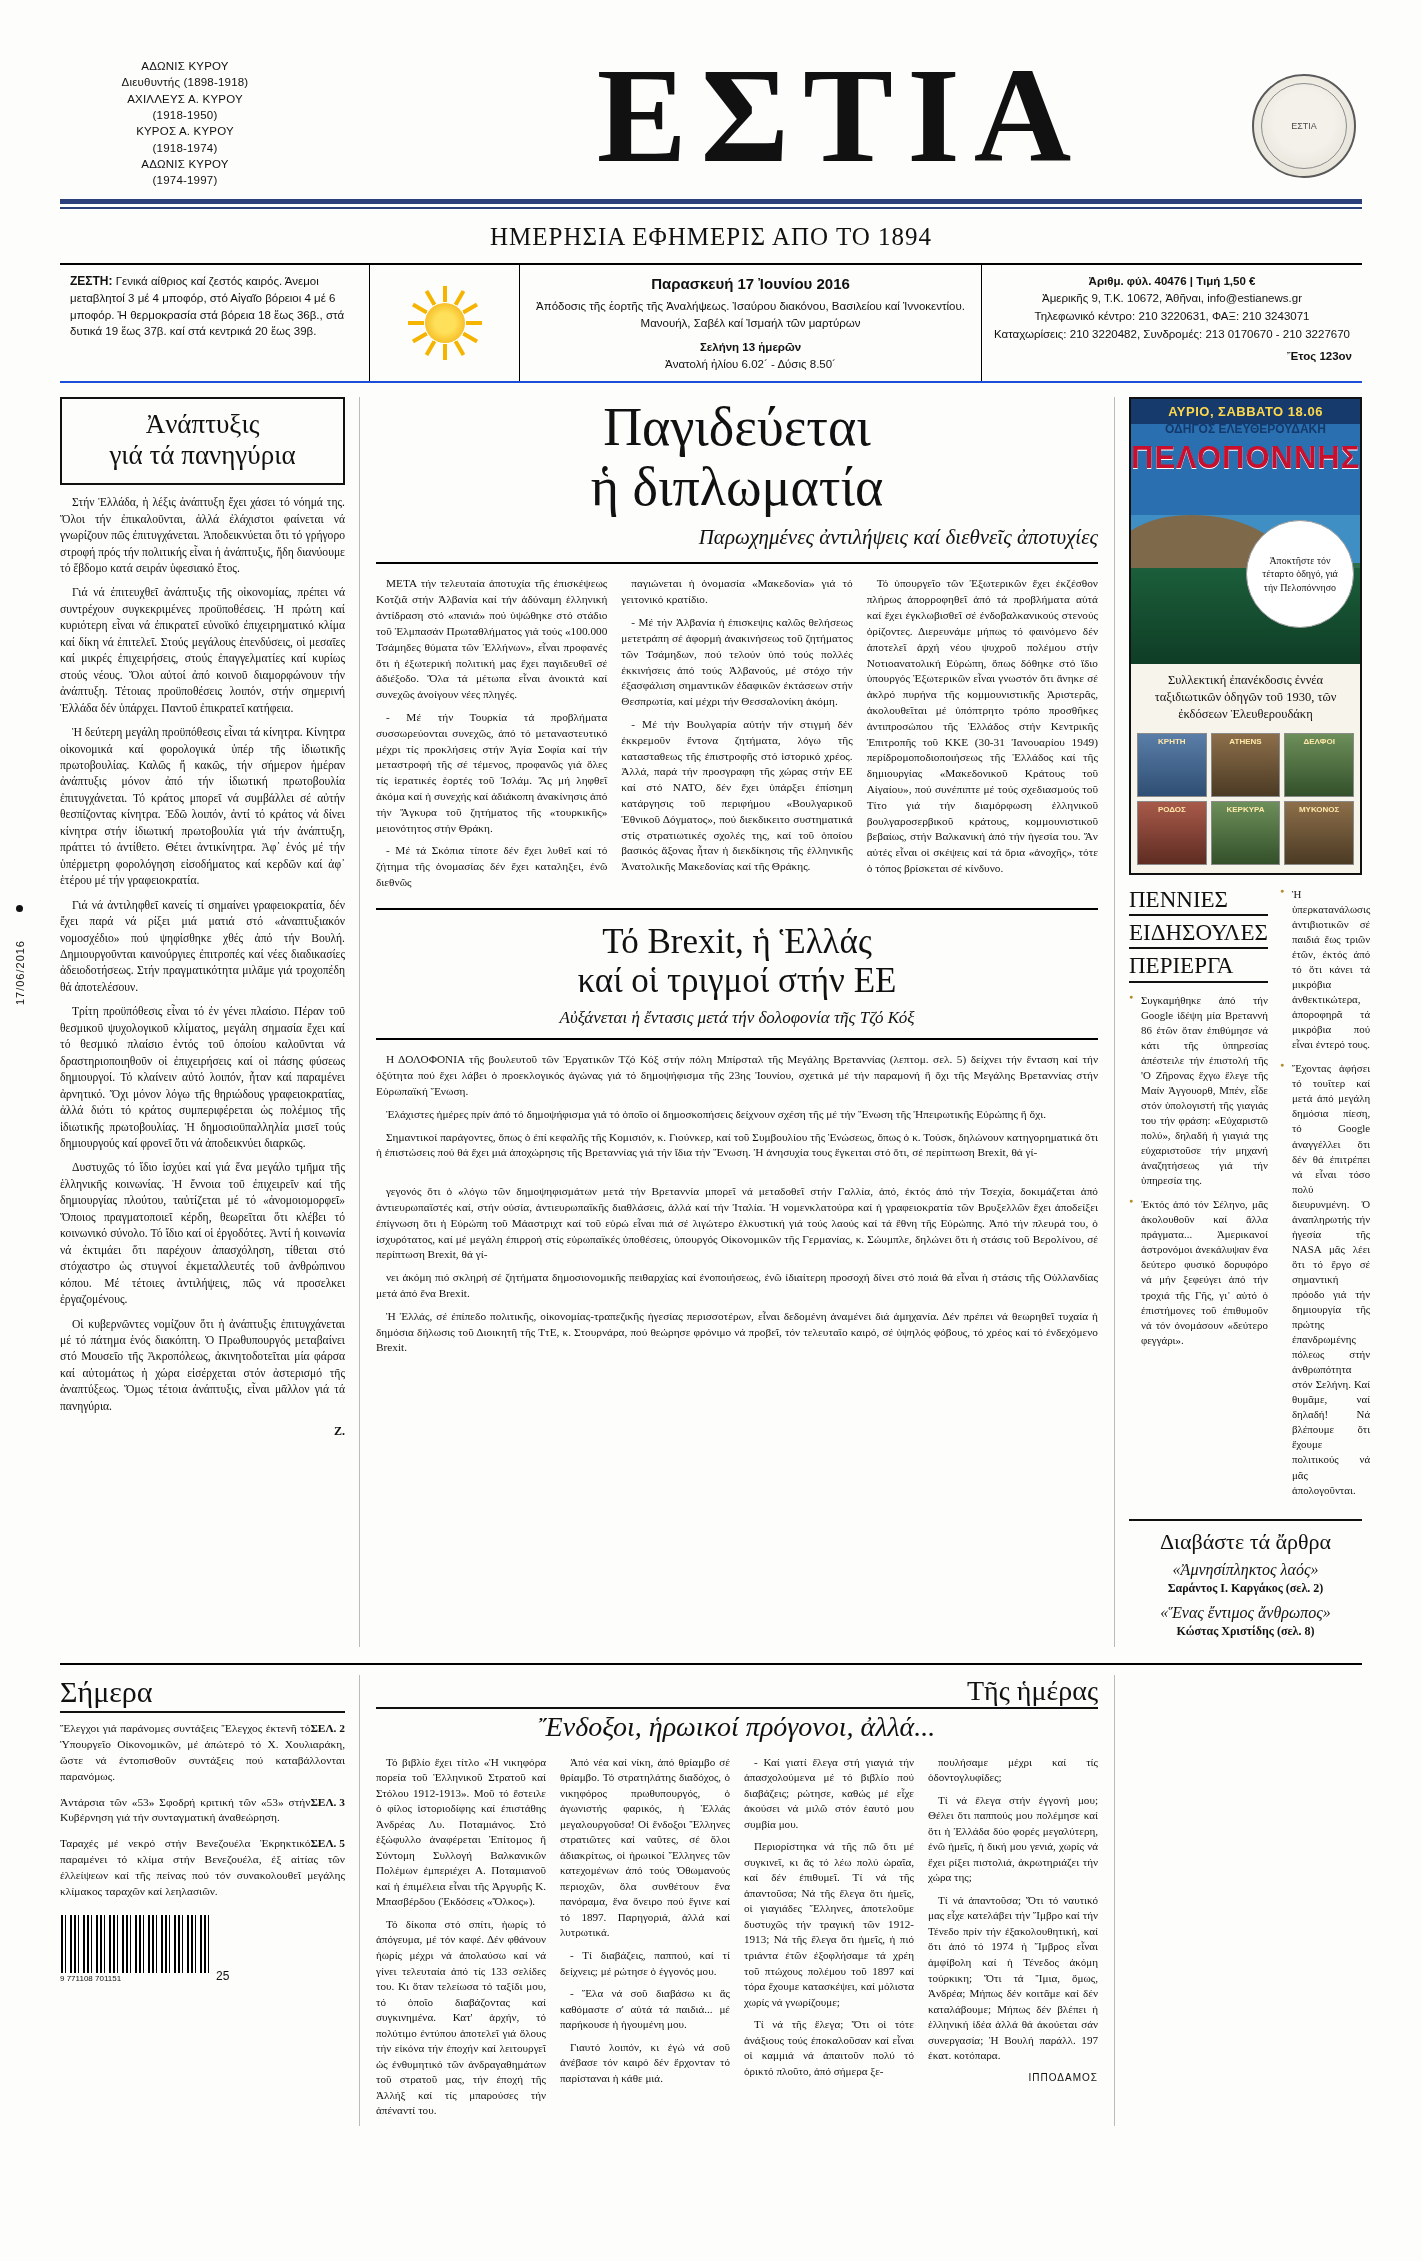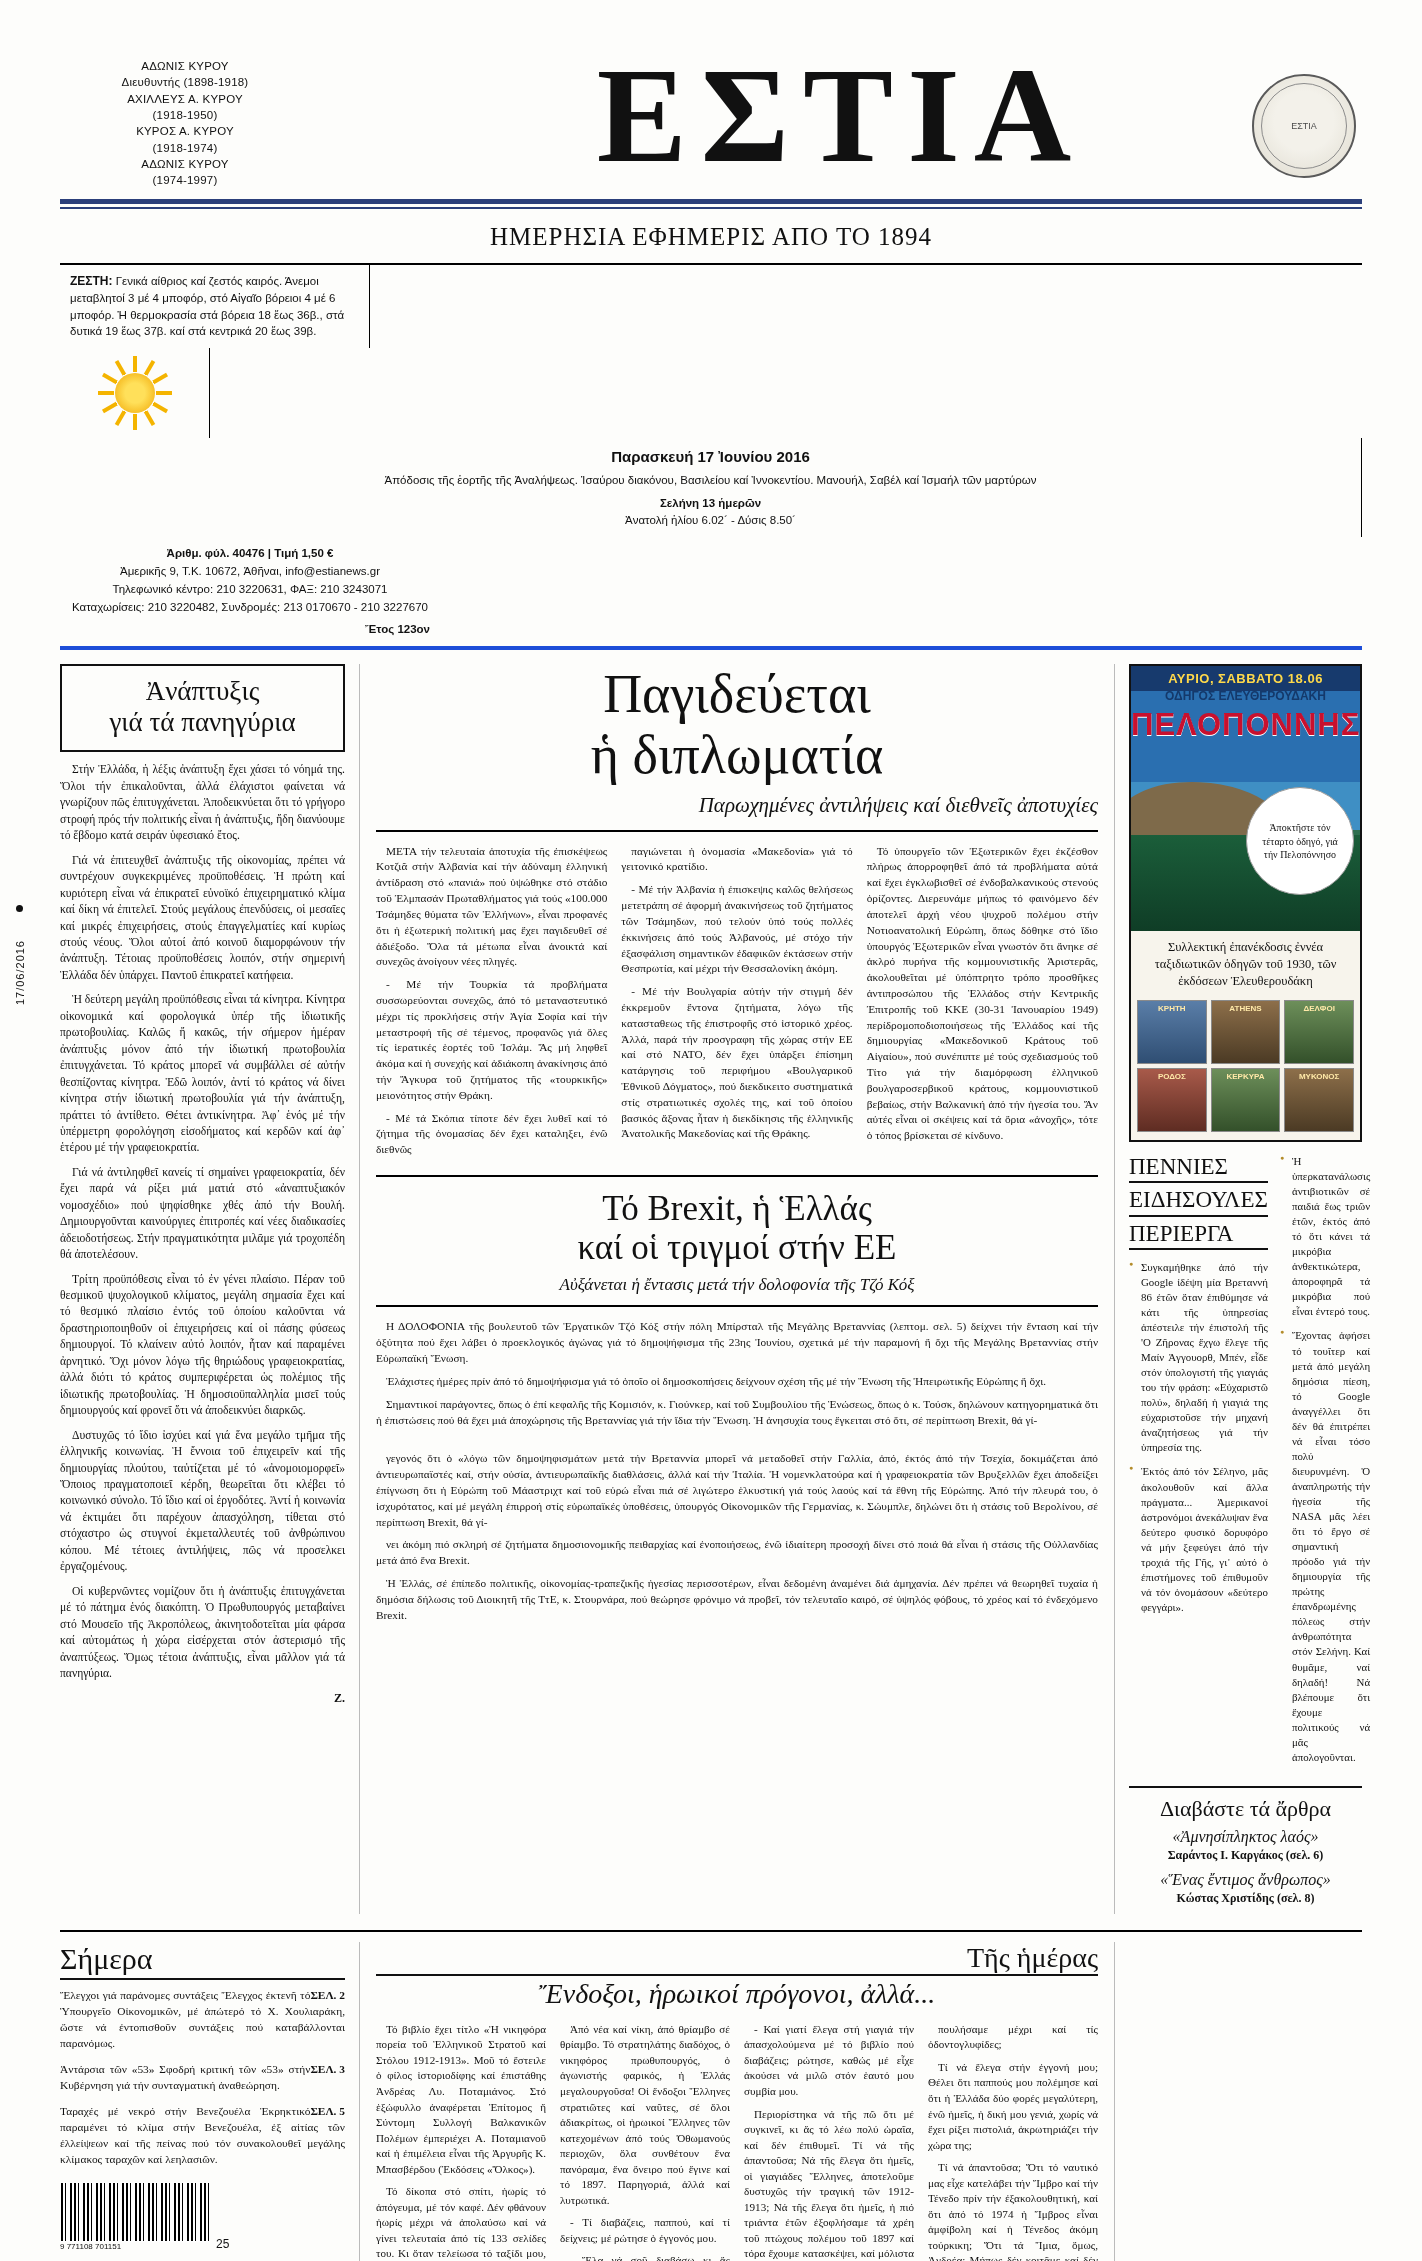--- a/index.html
+++ b/index.html
@@ -81,24 +81,23 @@
     font-size: 25px;
     letter-spacing: 1px;
     padding: 14px 0 12px 0;
     font-family: "Liberation Serif", serif;
   }
 
   
   .infobar {
     margin: 0 60px;
     border-top: 2px solid #000;
-    border-bottom: 4px solid #1d4ed8;
+    border-bottom: 2px solid #1d4ed8;
     display: flex;
     min-height: 108px;
-    flex-direction: column;
   }
   .infobar > div { padding: 8px 10px; }
   .ib-weather {
     width: 310px;
     font-family: "Liberation Sans", sans-serif;
     font-size: 11.5px;
     line-height: 1.45;
     border-right: 1px solid #000;
     position: relative;
   }
@@ -556,21 +555,21 @@
           <div class="bullets" style="margin-top:12px">
             <div class="item">Ἡ ὑπερκατανάλωσις ἀντιβιοτικῶν σέ παιδιά ἕως τριῶν ἐτῶν, ἐκτός ἀπό τό ὅτι κάνει τά μικρόβια ἀνθεκτικώτερα, ἀποροφηρᾶ τά μικρόβια πού εἶναι ἐντερό τους.</div>
             <div class="item">Ἔχοντας ἀφήσει τό τουΐτερ καί μετά ἀπό μεγάλη δημόσια πίεση, τό Google ἀναγγέλλει ὅτι δέν θά ἐπιτρέπει νά εἶναι τόσο πολύ διευρυνμένη. Ὁ ἀναπληρωτής τήν ἡγεσία τῆς NASA μᾶς λέει ὅτι τό ἔργο σέ σημαντική πρόοδο γιά τήν δημιουργία τῆς πρώτης ἐπανδρωμένης πόλεως στήν ἀνθρωπότητα στόν Σελήνη. Καί θυμᾶμε, ναί δηλαδή! Νά βλέπουμε ὅτι ἔχουμε πολιτικούς νά μᾶς ἀπολογοῦνται.</div>
           </div>
         </div>
       </div>
 
       <div class="read-box">
         <div class="rb-title">Διαβάστε τά ἄρθρα</div>
         <div class="rb-item">«Ἀμνησίπληκτος λαός»</div>
-        <div class="rb-auth">Σαράντος Ι. Καργάκος (σελ. 6)</div>
+        <div class="rb-auth">Σαράντος Ι. Καργάκος (σελ. 2)</div>
         <div class="rb-item">«Ἕνας ἔντιμος ἄνθρωπος»</div>
         <div class="rb-auth">Κώστας Χριστίδης (σελ. 8)</div>
       </div>
     </div>
   </div>
 
   <div class="bottom">
     <div class="b-left">
       <div class="simera-title">Σήμερα</div>
       <div class="simera-item">

